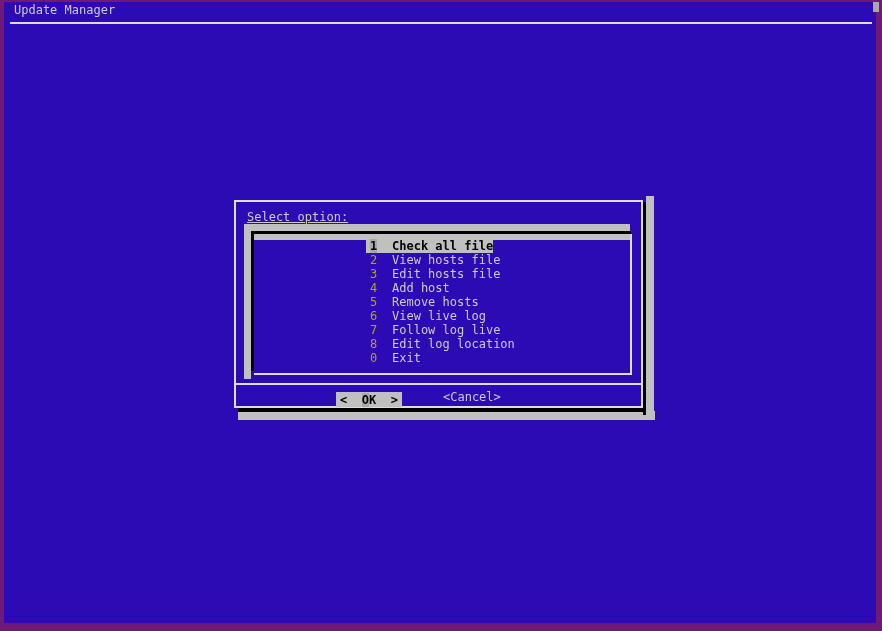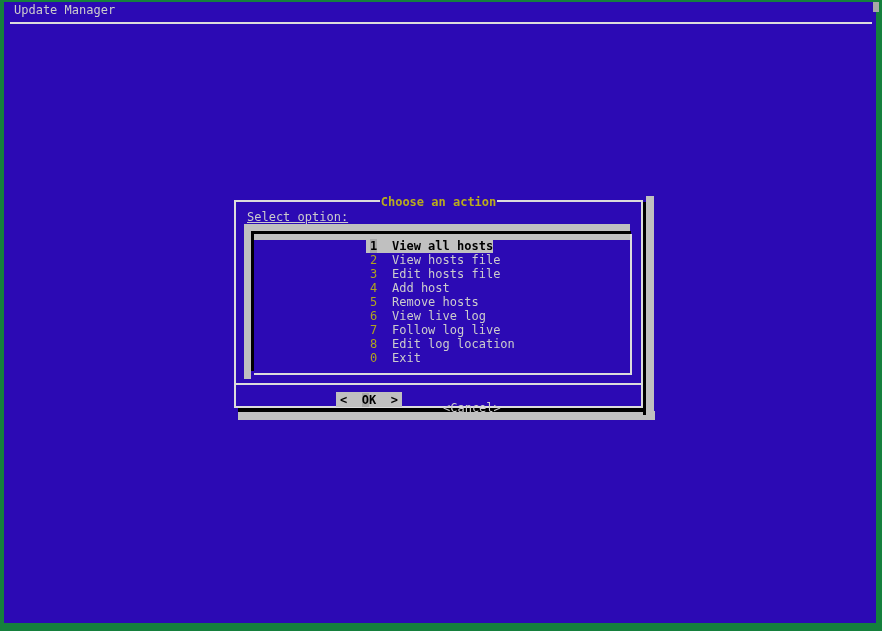--- a/index.html
+++ b/index.html
@@ -1,16 +1,16 @@
 <!DOCTYPE html>
 <html><head>
 <meta charset="utf-8">
 <style>
   html,body{margin:0;padding:0;background:#000;}
-  .screen{position:relative;width:882px;height:631px;background:#15803d;overflow:hidden;
+  .screen{position:relative;width:882px;height:631px;background:#701a75;overflow:hidden;
           font-family:"DejaVu Sans Mono",monospace;font-size:12px;line-height:14px;}
   .terminal{position:absolute;left:4px;top:2px;right:6px;bottom:8px;background:#2c0ab4;}
 
   
   .backtitle{position:absolute;left:14px;top:3px;color:#cccccc;white-space:pre;}
   .backtitle-line{position:absolute;left:10px;top:22px;width:862px;height:2px;background:#dcdcdc;}
   .scroll-thumb{position:absolute;left:873px;top:2px;width:6px;height:10px;background:#a8a8a8;}
 
   
   .shadow-right-grey{position:absolute;left:646px;top:196px;width:8px;height:224px;background:#c0c0c0;}
@@ -43,54 +43,51 @@
   .menu-row.sel .tag{color:#000;}
   .menu-row.sel .tagchar{background:#a8a8a8;font-weight:700;}
   .menu-row.sel .lbl{color:#000;font-weight:700;}
 
   
   .btn-separator{position:absolute;left:0;top:181px;width:405px;height:2px;background:#dcdcdc;}
   .btn-ok{position:absolute;left:100px;top:190px;width:58px;height:15px;background:#c0c0c0;
           color:#000;font-weight:700;display:flex;justify-content:space-between;
           align-items:center;padding:0 4px;cursor:default;}
   .btn-ok .cursor-cell{background:#a8a8a8;}
-  .btn-cancel{position:absolute;left:207px;top:198px;height:15px;color:#cccccc;
+  .btn-cancel{position:absolute;left:207px;top:187px;height:15px;color:#cccccc;
               display:flex;align-items:center;white-space:pre;cursor:default;}
 </style>
 </head>
 <body>
 
 <div class="screen">
   <div class="terminal"></div>
 
   <div class="backtitle">Update Manager</div>
   <div class="backtitle-line"></div>
   <div class="scroll-thumb"></div>
 
   <div class="shadow-right-grey"></div>
   <div class="shadow-bottom-grey"></div>
   <div class="shadow-right-black"></div>
   <div class="shadow-bottom-black"></div>
 
   <div class="dialog">
-    <div class="dialog-title">
-      <span>Choose an action</span>
-    </div>
     <div class="prompt">Select option:</div>
 
     <div class="mb-top-light"></div>
     <div class="mb-left-light"></div>
     <div class="mb-top-dark"></div>
     <div class="mb-left-dark"></div>
     <div class="mb-inner-light"></div>
     <div class="mb-right-white"></div>
     <div class="mb-bottom-white"></div>
 
     <div>
-        <div class="menu-row sel" style="top: 37px;"><span class="tag"><span class="tagchar">1</span></span><span class="lbl">View all hosts</span></div>
+        <div class="menu-row sel" style="top: 37px;"><span class="tag"><span class="tagchar">1</span></span><span class="lbl">Check all file</span></div>
         <div class="menu-row" style="top: 51px;"><span class="tag"><span class="tagchar">2</span></span><span class="lbl">View hosts file</span></div>
         <div class="menu-row" style="top: 65px;"><span class="tag"><span class="tagchar">3</span></span><span class="lbl">Edit hosts file</span></div>
         <div class="menu-row" style="top: 79px;"><span class="tag"><span class="tagchar">4</span></span><span class="lbl">Add host</span></div>
         <div class="menu-row" style="top: 93px;"><span class="tag"><span class="tagchar">5</span></span><span class="lbl">Remove hosts</span></div>
         <div class="menu-row" style="top: 107px;"><span class="tag"><span class="tagchar">6</span></span><span class="lbl">View live log</span></div>
         <div class="menu-row" style="top: 121px;"><span class="tag"><span class="tagchar">7</span></span><span class="lbl">Follow log live</span></div>
         <div class="menu-row" style="top: 135px;"><span class="tag"><span class="tagchar">8</span></span><span class="lbl">Edit log location</span></div>
         <div class="menu-row" style="top: 149px;"><span class="tag"><span class="tagchar">0</span></span><span class="lbl">Exit</span></div>
       </div>
 

